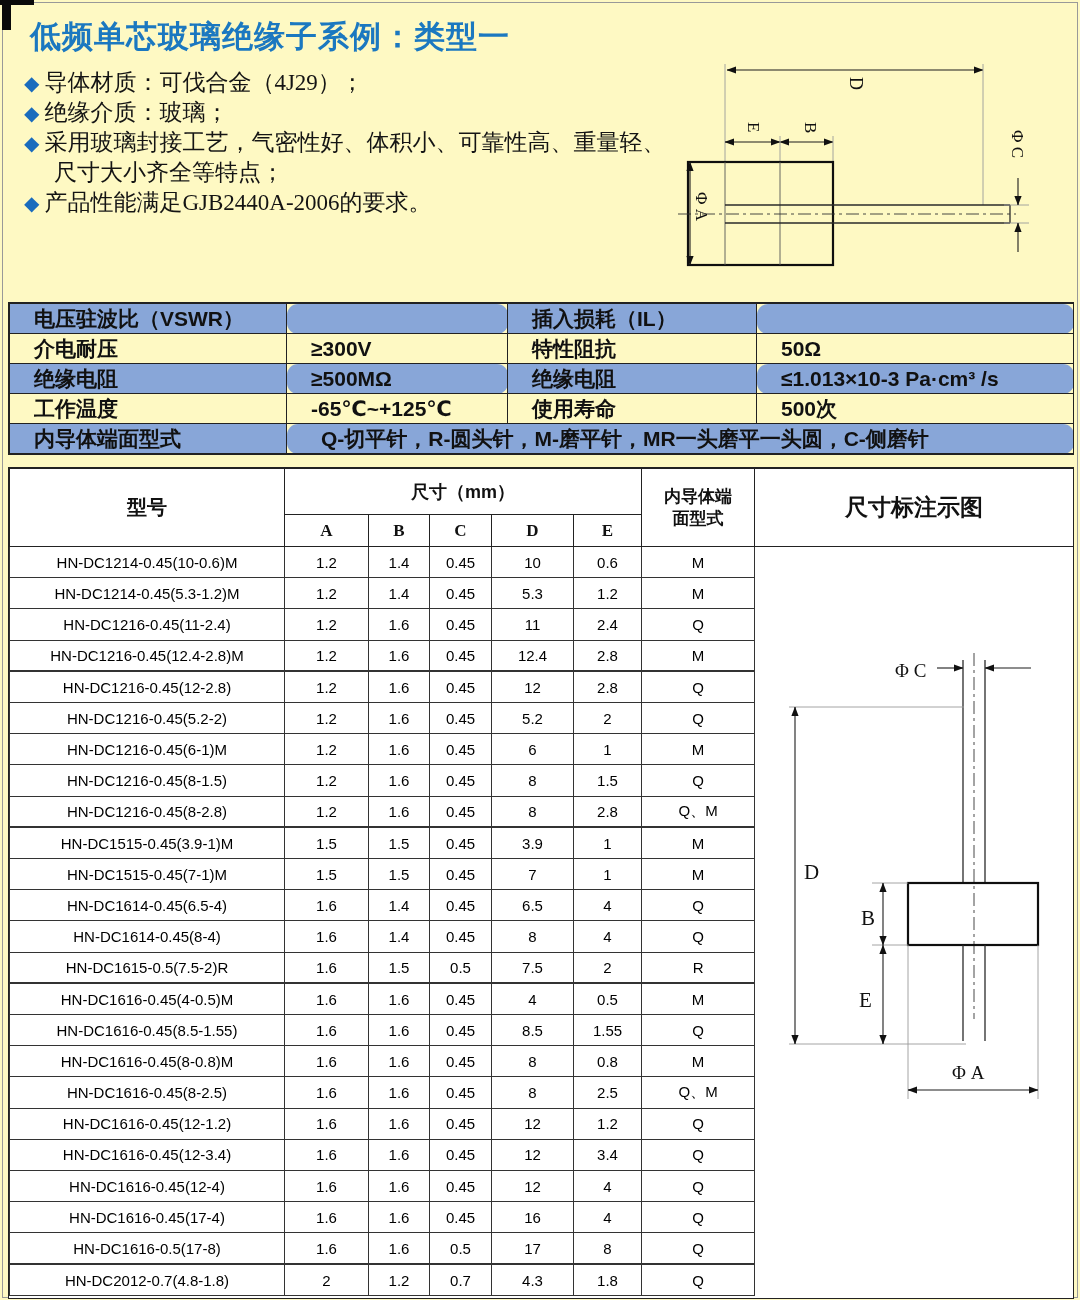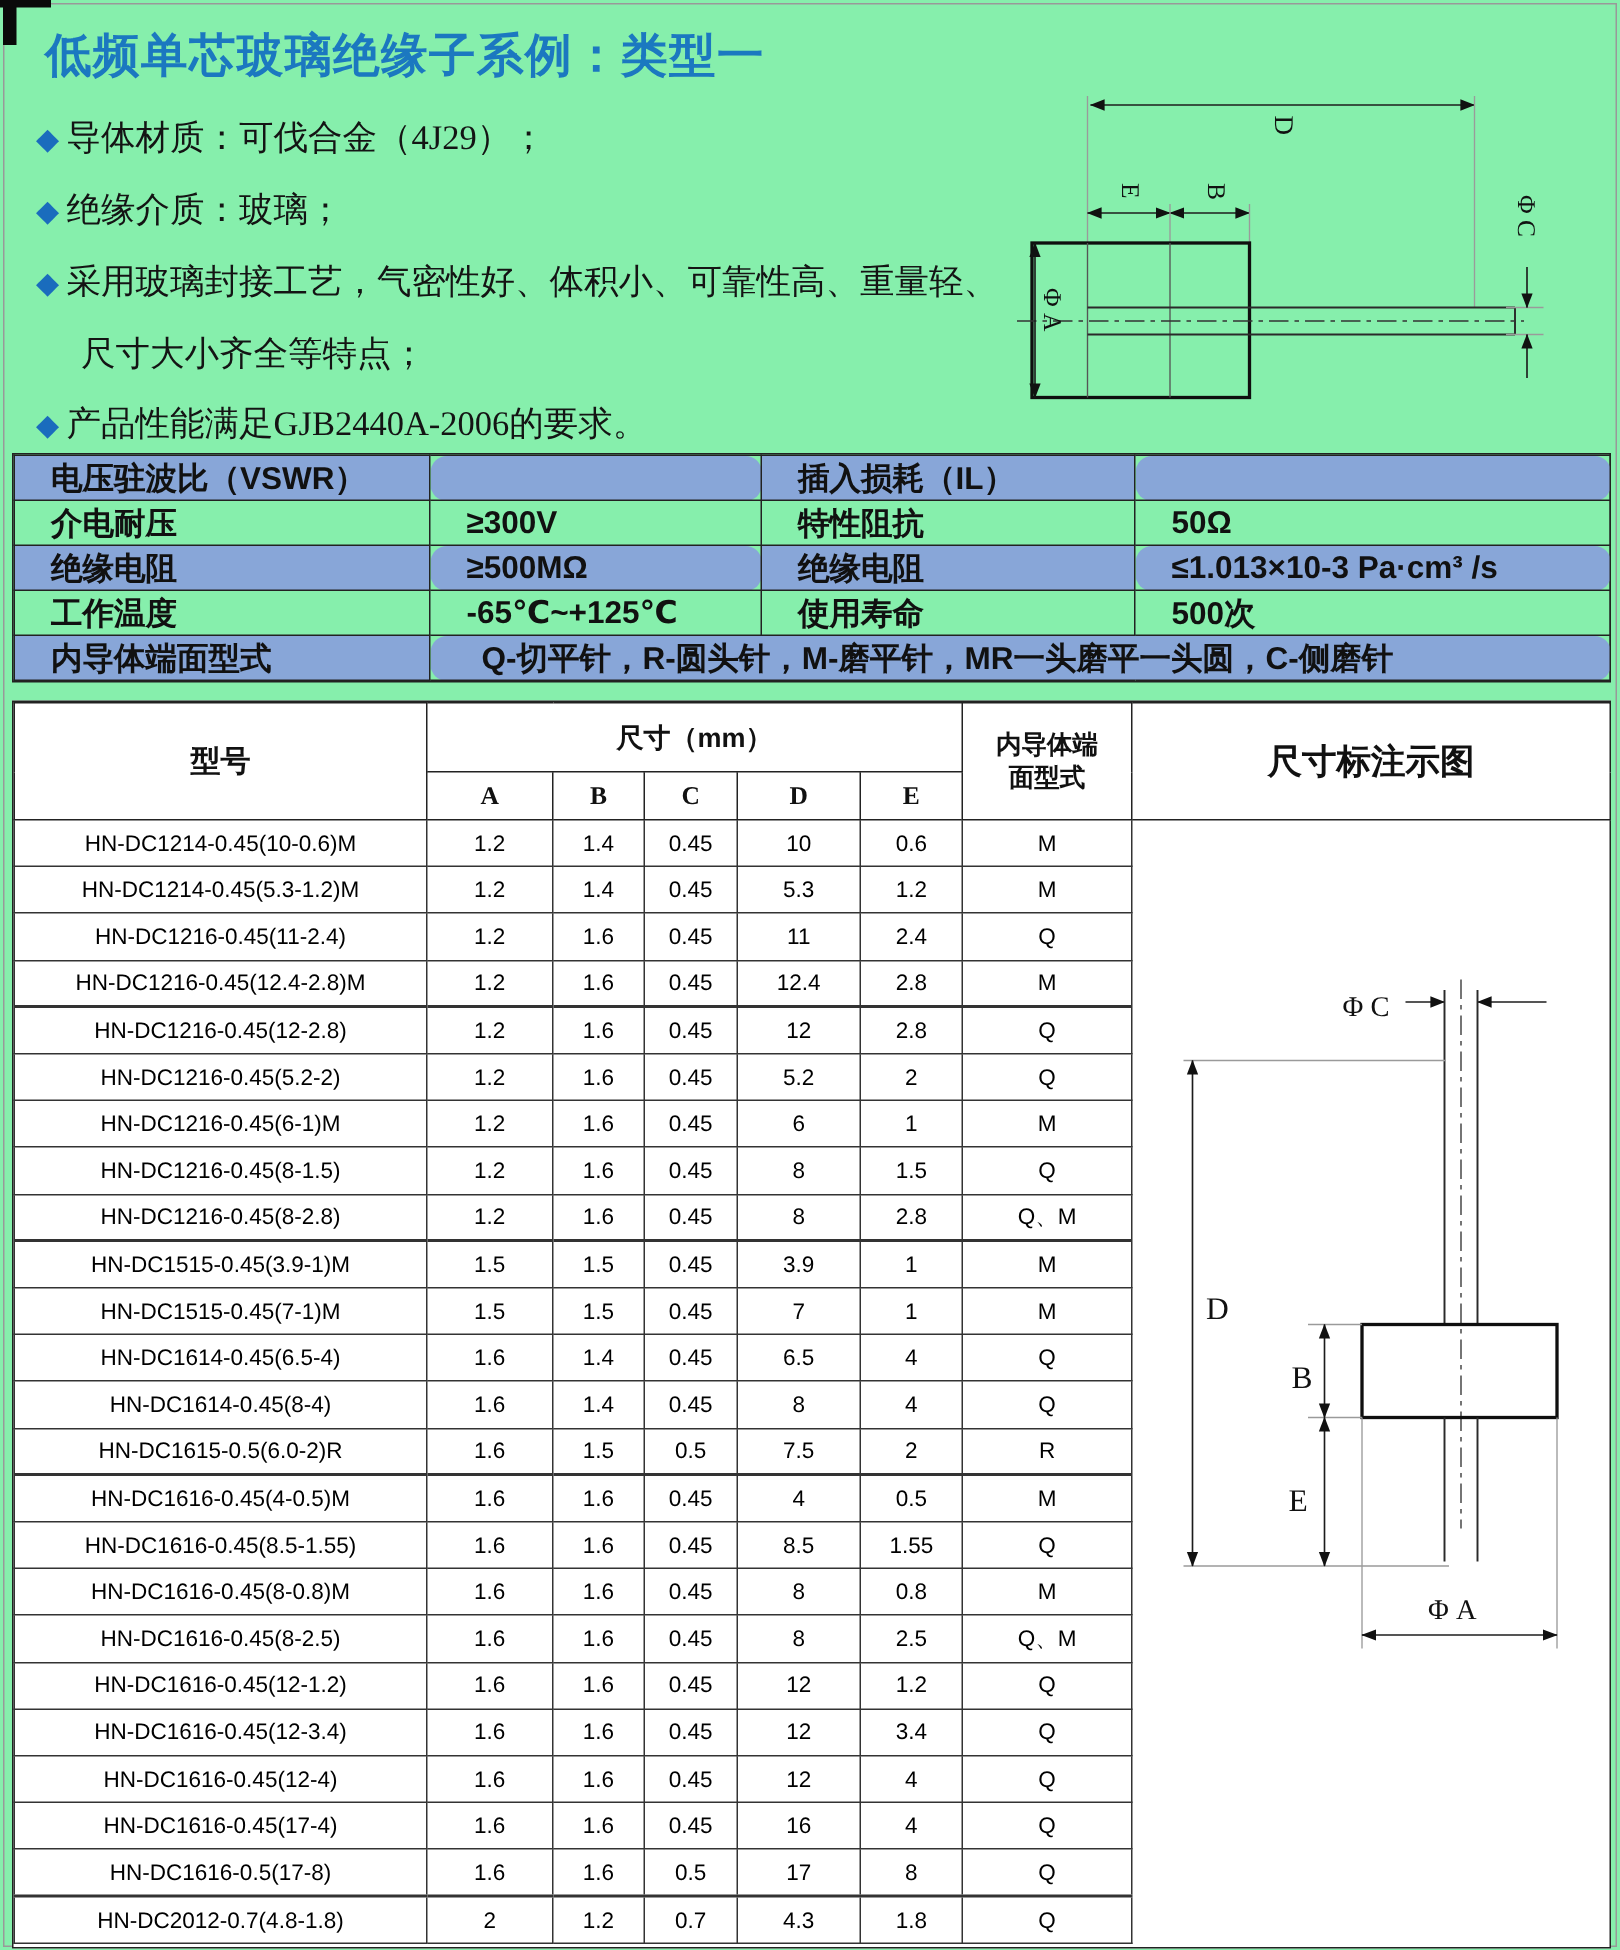--- a/index.html
+++ b/index.html
@@ -1,27 +1,27 @@
 <!DOCTYPE html>
 <html style="--title_blue: #1b78c0; --bullet_blue: #1a6cbd; --row_blue: #88a6d8; --page_border: #999999;"><head>
 <meta charset="utf-8">
 <style>
   html,body{margin:0;padding:0;background:#e8e8e8;}
-  .page{position:relative;width:1080px;height:1300px;background:#86efac;overflow:hidden;
+  .page{position:relative;width:1080px;height:1300px;background:#fef9c3;overflow:hidden;
         font-family:"Liberation Sans","DejaVu Sans",sans-serif;color:#111;}
   .page-frame{position:absolute;inset:2px;border:1.5px solid var(--page_border,#999);pointer-events:none;}
   .corner-mark-v{position:absolute;left:2px;top:0;width:9px;height:30px;background:#0a0a0a;}
   .corner-mark-h{position:absolute;left:0;top:0;width:34px;height:5px;background:#0a0a0a;}
 
   .title{position:absolute;left:30px;top:16px;font-size:31px;font-weight:bold;
          color:var(--title_blue,#1b78c0);letter-spacing:1px;font-family:"Liberation Sans",sans-serif;}
 
   .bullets{position:absolute;left:24px;top:68px;width:656px;list-style:none;margin:0;padding:0;
            font-family:"Liberation Serif","DejaVu Serif",serif;}
-  .bullets li{font-size:23px;line-height:47px;color:#141414;padding-left:30px;text-indent:-30px;}
+  .bullets li{font-size:23px;line-height:30px;color:#141414;padding-left:30px;text-indent:-30px;}
   .bullets .dia{color:var(--bullet_blue,#1a6cbd);font-size:20px;margin-right:5px;
                 font-family:"DejaVu Sans",sans-serif;}
 
   
   .spec-wrap{position:absolute;left:8px;top:302px;width:1064px;border:1.5px solid #222;}
   table.spec{border-collapse:collapse;width:100%;table-layout:fixed;}
   table.spec td{border:1px solid #222;height:29px;font-size:21px;font-weight:bold;
                 padding:0 0 0 24px;vertical-align:middle;white-space:nowrap;overflow:hidden;}
   table.spec tr.shaded td{background:var(--row_blue,#8aa7d8);}
   table.spec td.val{font-weight:600;border-radius:11px;}
@@ -309,21 +309,21 @@
     <td class="model">HN-DC1614-0.45(8-4)</td>
     <td>1.6</td>
     <td>1.4</td>
     <td>0.45</td>
     <td>8</td>
     <td>4</td>
     <td>Q</td>
   </tr>
 
   <tr>
-    <td class="model">HN-DC1615-0.5(6.0-2)R</td>
+    <td class="model">HN-DC1615-0.5(7.5-2)R</td>
     <td>1.6</td>
     <td>1.5</td>
     <td>0.5</td>
     <td>7.5</td>
     <td>2</td>
     <td>R</td>
   </tr>
 
   <tr>
     <td class="model">HN-DC1616-0.45(4-0.5)M</td>

